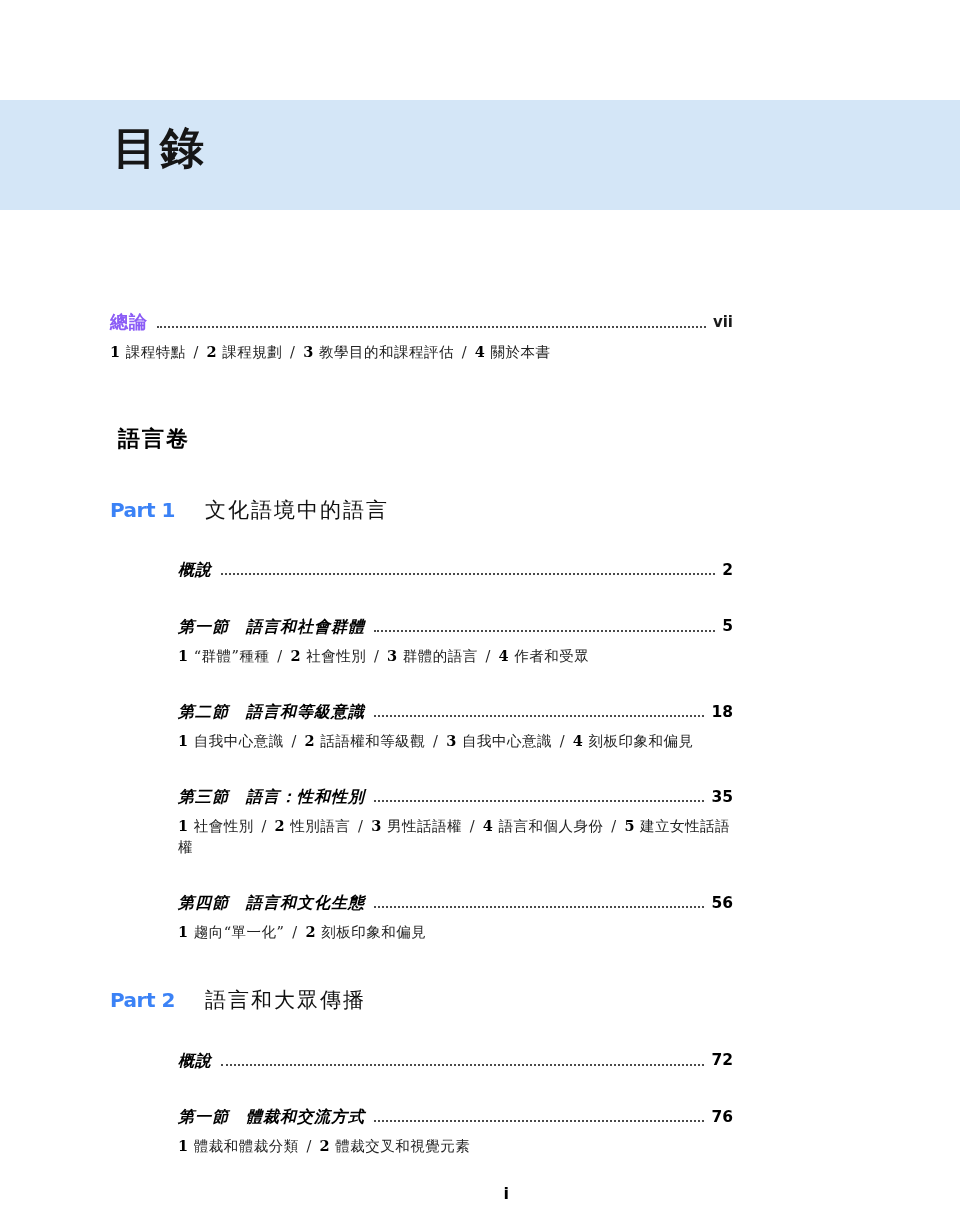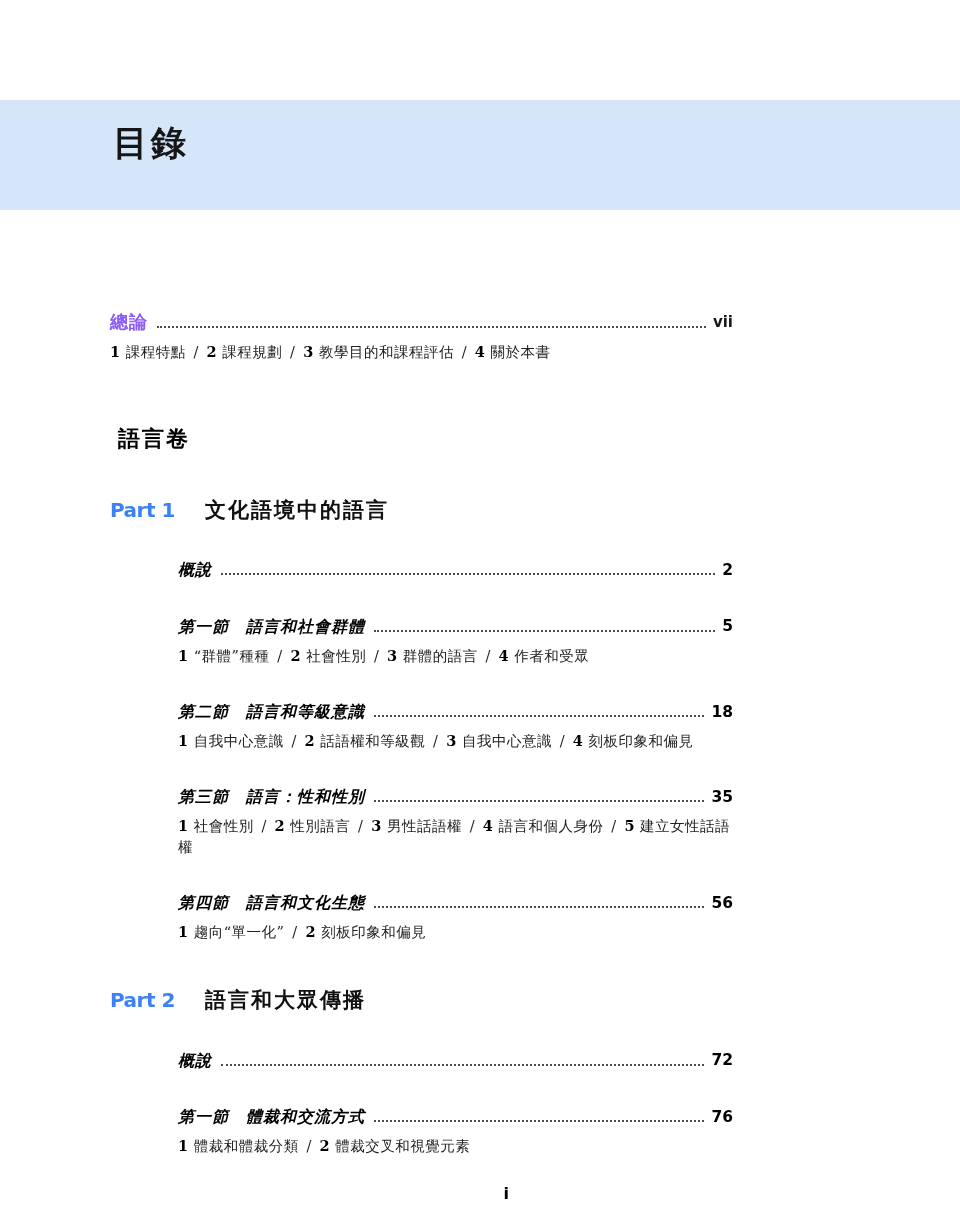--- a/index.html
+++ b/index.html
@@ -17,21 +17,21 @@
     margin-top: 100px;
     height: 110px;
     width: 100%;
     box-sizing: border-box;
     padding: 22px 0 0 113px;
   }
   .banner-title {
     margin: 0;
     font-family: "DejaVu Serif", serif;
     font-weight: 700;
-    font-size: 35px;
+    font-size: 44px;
     letter-spacing: 3px;
     color: #161616;
     line-height: 1.2;
   }
   
   .content {
     box-sizing: border-box;
     padding: 0 227px 0 110px; 
   }
   .row {
@@ -84,21 +84,21 @@
   .part-label {
     font-weight: 800;
     font-size: 20px;
     letter-spacing: -0.5px;
     color: #3b82f6;
     white-space: nowrap;
   }
   .part-title {
     margin-left: 30px;
     font-family: "DejaVu Serif", serif;
-    font-weight: 700;
+    font-weight: 400;
     font-size: 21px;
     letter-spacing: 2px;
     color: #111;
   }
   .entries { padding-left: 68px; }
   .entry { margin-top: 36px; }
   .entry-label {
     font-weight: 700;
     font-size: 16px;
     letter-spacing: 1px;

